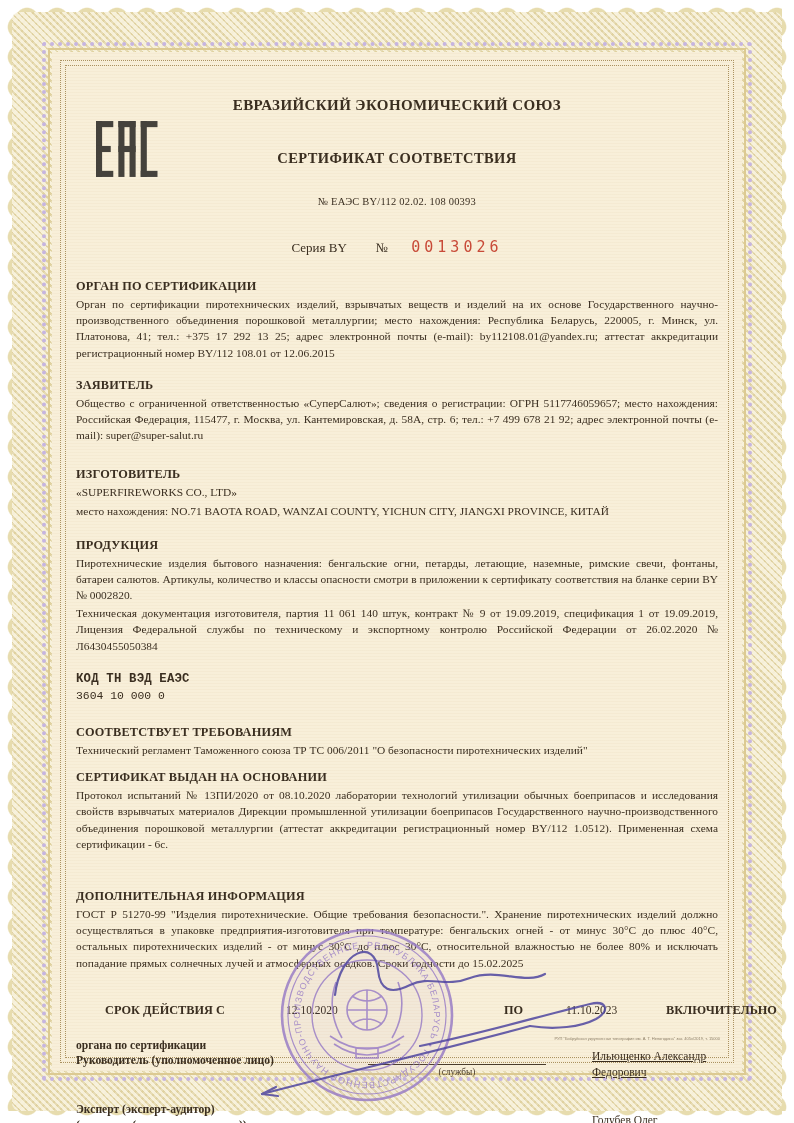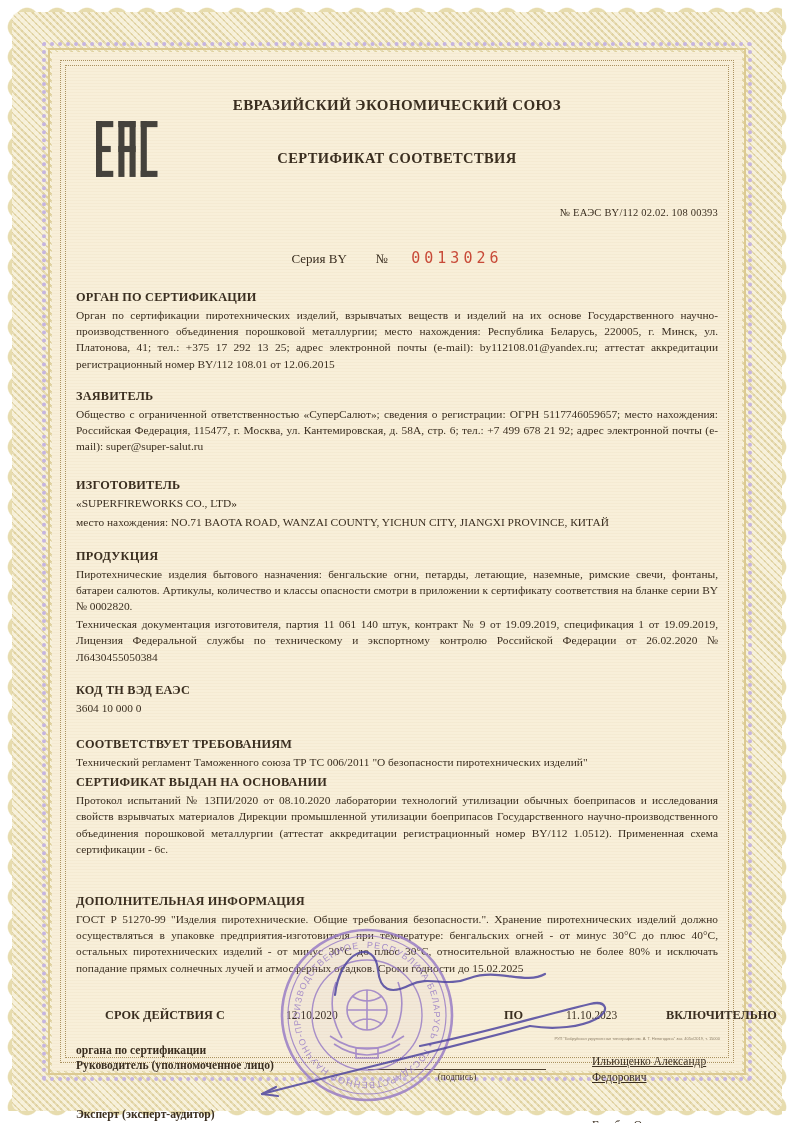--- a/index.html
+++ b/index.html
@@ -33,35 +33,35 @@
       #f8efd9;
   }
   .dotted-frame-outer{position:absolute;inset:60px;z-index:5;border:1px dotted #ab9260;}
   .dotted-frame-inner{position:absolute;inset:65px;z-index:5;border:1px dotted #ab9260;}
   
   .content{position:absolute;inset:64px 62px;z-index:6;padding:8px 14px 0;box-sizing:border-box;}
   .eac-logo{position:absolute;left:34px;top:52px;width:62px;height:66px;}
   .t-center{text-align:center;}
   .union-title{font-weight:bold;font-size:15px;letter-spacing:.4px;margin-top:25px;}
   .cert-title{font-weight:bold;font-size:14.5px;letter-spacing:.4px;margin-top:36px;}
-  .cert-number{font-size:10.5px;margin-top:40px;letter-spacing:.2px;text-align:right;}
+  .cert-number{font-size:10.5px;margin-top:29px;letter-spacing:.2px;}
   .series-row{margin-top:31px;font-size:13px;}
   .series-no-sign{margin-left:26px;}
   .series-number{font-family:"DejaVu Sans Mono", monospace;color:#c84a38;font-size:15px;letter-spacing:4px;margin-left:20px;}
   .sec{margin-top:18px;}
   .sec h3{margin:0;font-size:12.3px;font-weight:bold;letter-spacing:.2px;}
   .sec p{margin:2px 0 0;font-size:11.4px;line-height:1.42;text-align:justify;}
   .sec p.nojust{text-align:left;}
   .mt-s0{margin-top:23px;}
   .mt-s1{margin-top:17px;}
   .mt-s2{margin-top:24px;}
   .mt-s3{margin-top:19px;}
-  .mt-s4{}
+  .mt-s4{font-family:Liberation Mono, monospace;}
   .mt-s5{margin-top:21px;}
-  .mt-s6{margin-top:5px;}
+  .mt-s6{margin-top:12px;}
   .mt-s7{margin-top:37px;}
   
   .validity{margin-top:32px;font-size:12.3px;white-space:nowrap;}
   .validity .lbl{font-weight:bold;}
   .validity .w1{display:inline-block;width:178px;text-align:center;}
   .validity .w2{display:inline-block;width:218px;font-weight:normal;font-size:11.5px;margin-left:32px;}
   .validity .w3{display:inline-block;width:62px;}
   .validity .w4{display:inline-block;width:100px;font-weight:normal;font-size:11.5px;}
   
   .signing{margin-top:20px;}
@@ -165,21 +165,21 @@
   </div>
 
   <div class="signing">
     <div class="sign-row">
       <div class="role">
         <div>органа по сертификации</div>
         <div>Руководитель (уполномоченное лицо)</div>
       </div>
       <div class="sig-cell">
         <div class="sig-line"></div>
-        <div class="sig-caption">(подпись)</div>
+        <div class="sig-caption">(службы)</div>
       </div>
       <div class="name">
         <div>Ильющенко Александр</div>
         <div>Федорович</div>
       </div>
     </div>
     <div class="sign-row">
       <div class="role">
         <div>Эксперт (эксперт-аудитор)</div>
         <div>(эксперты (эксперты-аудиторы))</div>

